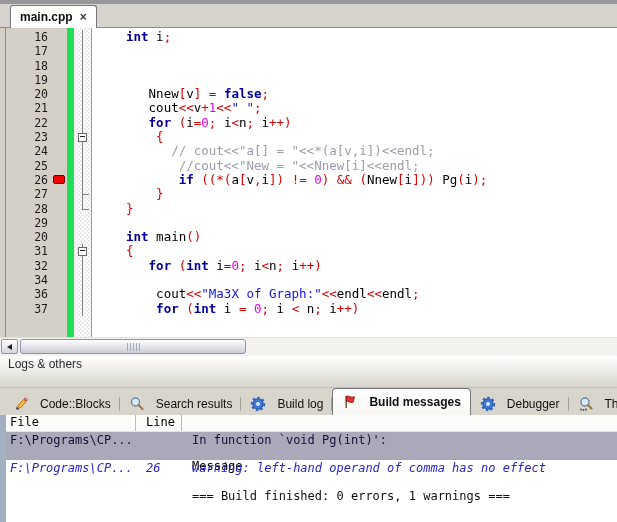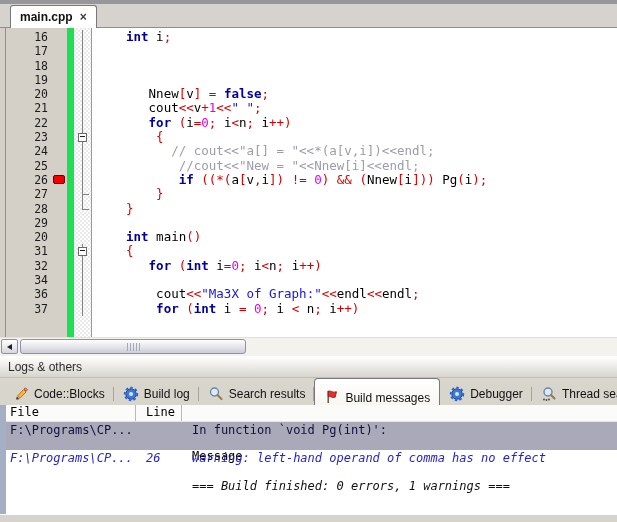--- a/index.html
+++ b/index.html
@@ -38,43 +38,43 @@
   .tk-pl{color:var(--plain,#000000);}
 
   
   .hscroll{position:relative;height:19px;background:#F3F2EE;border-top:1px solid #E2E1DC;box-sizing:border-box;}
   .hs-btn{position:absolute;left:1px;top:1px;width:17px;height:15px;background:linear-gradient(#FFFFFF,#D6D6E0);border:1px solid #9090A8;border-radius:2px;display:flex;align-items:center;justify-content:center;box-sizing:border-box;}
   .arrow-left{width:0;height:0;border-top:3.5px solid transparent;border-bottom:3.5px solid transparent;border-right:5px solid #202020;}
   .hs-thumb{position:absolute;left:20px;top:1px;width:226px;height:15px;background:linear-gradient(#FFFFFF,#CDCDD8);border:1px solid #9090A8;border-radius:3px;box-sizing:border-box;display:flex;align-items:center;justify-content:center;}
   .grip{width:13px;height:8px;background:repeating-linear-gradient(90deg,#A8A8BC 0 1px,transparent 1px 3px);}
 
   
-  .logs-header{height:22px;background:linear-gradient(#FEFEFE,#D8D5CD);border-top:1px solid #FFFFFF;border-bottom:1px solid #C2BFB7;box-sizing:border-box;font-size:12px;color:#2B2B2B;display:flex;align-items:center;padding-left:8px;}
+  .logs-header{height:32px;background:linear-gradient(#FEFEFE,#D8D5CD);border-top:1px solid #FFFFFF;border-bottom:1px solid #C2BFB7;box-sizing:border-box;font-size:12px;color:#2B2B2B;display:flex;padding-left:8px;}
   .logs-tabs{height:27px;background:#D8D5CD;display:flex;align-items:flex-end;padding-left:4px;box-sizing:border-box;}
-  .ltab{display:flex;align-items:center;gap:5px;height:22px;padding:0 9px;font-size:12px;color:#111;position:relative;white-space:nowrap;}
+  .ltab{display:flex;align-items:center;gap:11px;height:22px;padding:0 9px;font-size:12px;color:#111;position:relative;white-space:nowrap;}
   .ltab:not(.active)::after{content:"";position:absolute;right:0;top:4px;bottom:4px;width:1px;background:#A5A29A;}
-  .ltab.active{background:linear-gradient(#FFFFFF,#F7F6F2);border:1px solid #77777C;border-bottom:none;border-radius:4px 4px 0 0;font-weight:normal;height:26px;z-index:2;align-items:flex-end;}
+  .ltab.active{background:linear-gradient(#FFFFFF,#F7F6F2);border:1px solid #77777C;border-bottom:none;border-radius:4px 4px 0 0;font-weight:bold;height:26px;z-index:2;}
   .ltab .icon{width:16px;height:16px;display:inline-flex;align-items:center;justify-content:center;}
 
   
   .msg-area{position:relative;height:109px;background:#FFFFFF;font-family:"DejaVu Sans Mono",monospace;}
   .left-strip{position:absolute;left:0;top:0;bottom:0;width:6px;background:#A3AFC3;}
   .msg-table{position:absolute;left:6px;right:0;top:0;bottom:0;}
   .msg-header{display:flex;height:16px;background:#FBFBFA;border-bottom:1px solid #E4E4E4;font-size:12px;color:#000;}
   .mh-cell{line-height:15px;box-sizing:border-box;}
   .mh-file{width:130px;padding-left:4px;border-right:1px solid #B9B9B9;}
   .mh-line{width:46px;padding-left:10px;border-right:1px solid #B9B9B9;}
   .mh-msg{flex:1;padding-left:10px;margin-top:44px;}
   .msg-row{display:flex;height:28px;font-size:12px;line-height:16px;white-space:pre;}
   .mr-file{width:130px;padding-left:4px;box-sizing:border-box;overflow:hidden;}
   .mr-line{width:46px;padding-left:10px;box-sizing:border-box;}
   .mr-msg{flex:1;padding-left:10px;overflow:hidden;}
   .msg-row.selected{background:#A9A9BA;color:#10103A;}
   .msg-row.warning{color:#2424CE;font-style:italic;}
-  .msg-row.plain{color:#101010;font-style:italic;}
+  .msg-row.plain{color:#101010;}
 
   .bottom-strip{height:10px;background:#D6D3CE;border-top:1px solid #FFFFFF;box-sizing:border-box;}
 </style>
 </head>
 <body>
 
 <div class="screen">
 
   <div class="top-strip"></div>
 
@@ -296,35 +296,35 @@
               <path d="M3 13.5 L3.8 10.5 L6.5 13.2 Z" fill="#3a3a3a"></path>
               <path d="M4.5 10 L10.5 3.5 L13 6 L7 12.2 Z" fill="#FFB23E" stroke="#A66A00" stroke-width="0.8"></path>
               <path d="M11 3 L12.5 1.8 L14.5 3.8 L13.3 5.2 Z" fill="#E89090" stroke="#A04040" stroke-width="0.8"></path>
             </svg>
           </span>
           <span>Code::Blocks</span>
         </div>
         <div class="ltab">
           <span class="icon">
             <svg width="16" height="16" viewBox="0 0 16 16">
+              <circle cx="6.5" cy="6" r="4" fill="#DCEAF7" stroke="#6A87A8" stroke-width="1.4"></circle>
+              <line x1="9.5" y1="9" x2="13.5" y2="13" stroke="#9A7A50" stroke-width="2.2" stroke-linecap="round"></line>
+            </svg>
+          </span>
+          <span>Search results</span>
+        </div>
+        <div class="ltab">
+          <span class="icon">
+            <svg width="16" height="16" viewBox="0 0 16 16">
               <circle cx="8" cy="8" r="5.2" fill="#3E78D8" stroke="#1E4CA0" stroke-width="1"></circle>
               <circle cx="8" cy="8" r="6.3" fill="none" stroke="#2E62C0" stroke-width="1.8" stroke-dasharray="2.5 2.2"></circle>
               <circle cx="8" cy="8" r="2" fill="#D8E6FA"></circle>
             </svg>
           </span>
           <span>Build log</span>
-        </div>
-        <div class="ltab">
-          <span class="icon">
-            <svg width="16" height="16" viewBox="0 0 16 16">
-              <circle cx="6.5" cy="6" r="4" fill="#DCEAF7" stroke="#6A87A8" stroke-width="1.4"></circle>
-              <line x1="9.5" y1="9" x2="13.5" y2="13" stroke="#9A7A50" stroke-width="2.2" stroke-linecap="round"></line>
-            </svg>
-          </span>
-          <span>Search results</span>
         </div>
         <div class="ltab active">
           <span class="icon">
             <svg width="16" height="16" viewBox="0 0 16 16">
               <path d="M4.2 2 L4.2 14" stroke="#6a4a2a" stroke-width="1.4"></path>
               <path d="M4.2 2.2 C6.5 1 8 4.2 12.5 2.8 L11.2 8.2 C7.5 9.4 6.5 6.4 4.2 7.4 Z" fill="#E63030" stroke="#8A1010" stroke-width="0.8"></path>
             </svg>
           </span>
           <span>Build messages</span>
         </div>

